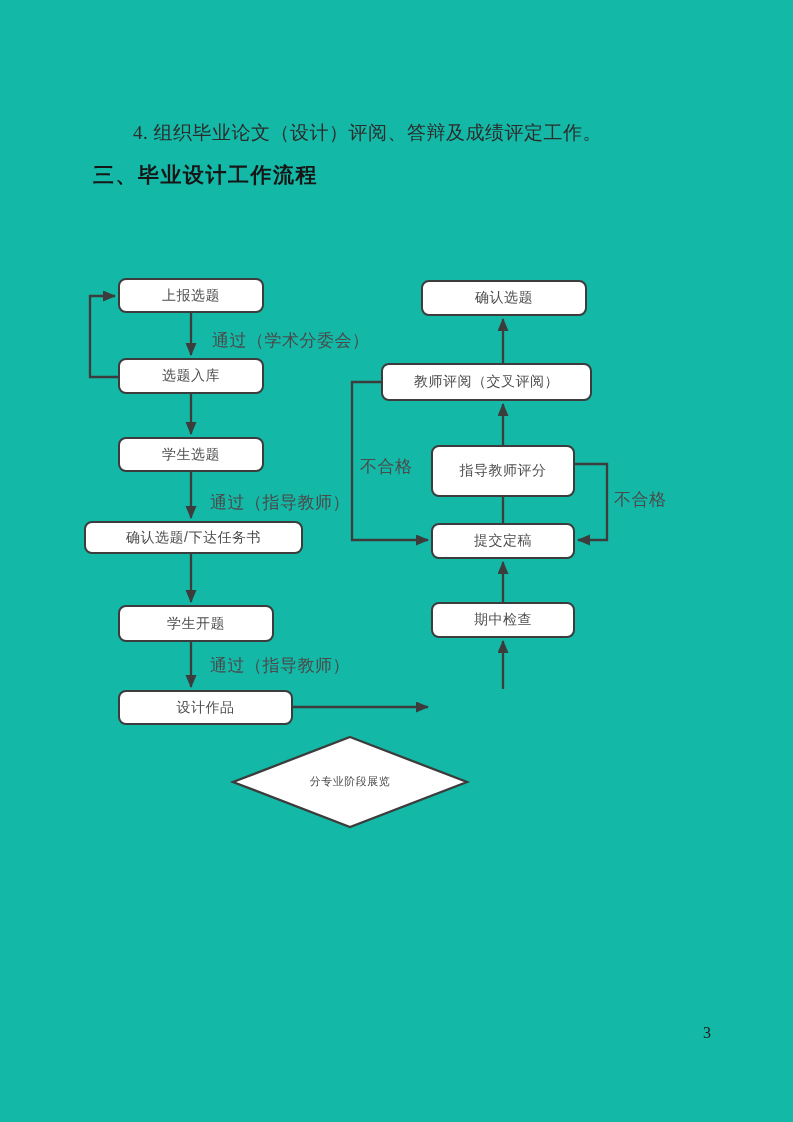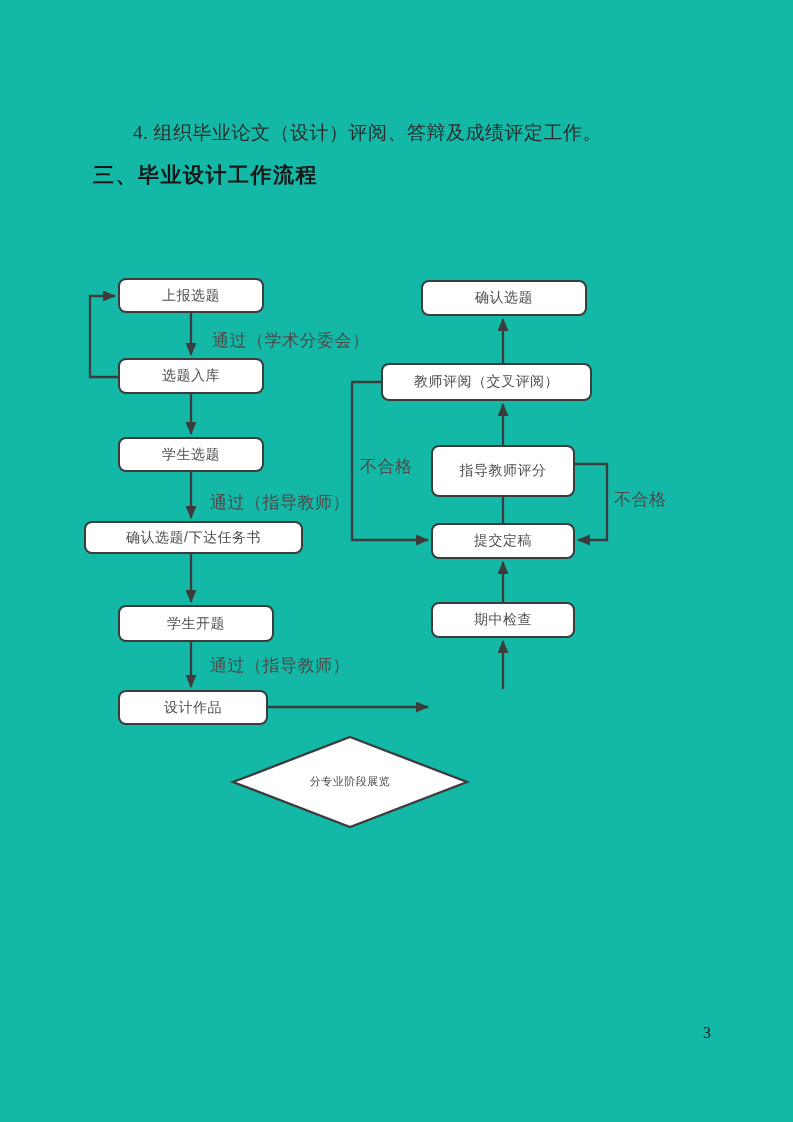--- a/index.html
+++ b/index.html
@@ -113,21 +113,21 @@
         <polyline points="575,464 607,464 607,540 578,540" marker-end="url(#ah)"></polyline>
         <polygon points="350,737 467,782 350,827 233,782" fill="#ffffff"></polygon>
       </g>
     </svg>
 
     <div class="node" style="left:118px;top:278px;width:146px;height:35px">上报选题</div>
     <div class="node" style="left:118px;top:358px;width:146px;height:36px">选题入库</div>
     <div class="node" style="left:118px;top:437px;width:146px;height:35px">学生选题</div>
     <div class="node" style="left:84px;top:521px;width:219px;height:33px">确认选题/下达任务书</div>
     <div class="node" style="left:118px;top:605px;width:156px;height:37px">学生开题</div>
-    <div class="node" style="left:118px;top:690px;width:150px;height:35px">设计作品</div>
+    <div class="node" style="left:118px;top:690px;width:175px;height:35px">设计作品</div>
 
     <div class="node" style="left:421px;top:280px;width:166px;height:36px">确认选题</div>
     <div class="node" style="left:381px;top:363px;width:211px;height:38px">教师评阅（交叉评阅）</div>
     <div class="node" style="left:431px;top:445px;width:144px;height:52px">指导教师评分</div>
     <div class="node" style="left:431px;top:523px;width:144px;height:36px">提交定稿</div>
     <div class="node" style="left:431px;top:602px;width:144px;height:36px">期中检查</div>
 
     <div class="diamond-text">分专业阶段展览</div>
 
     <div class="flabel" style="left:212px;top:329px">通过（学术分委会）</div>

